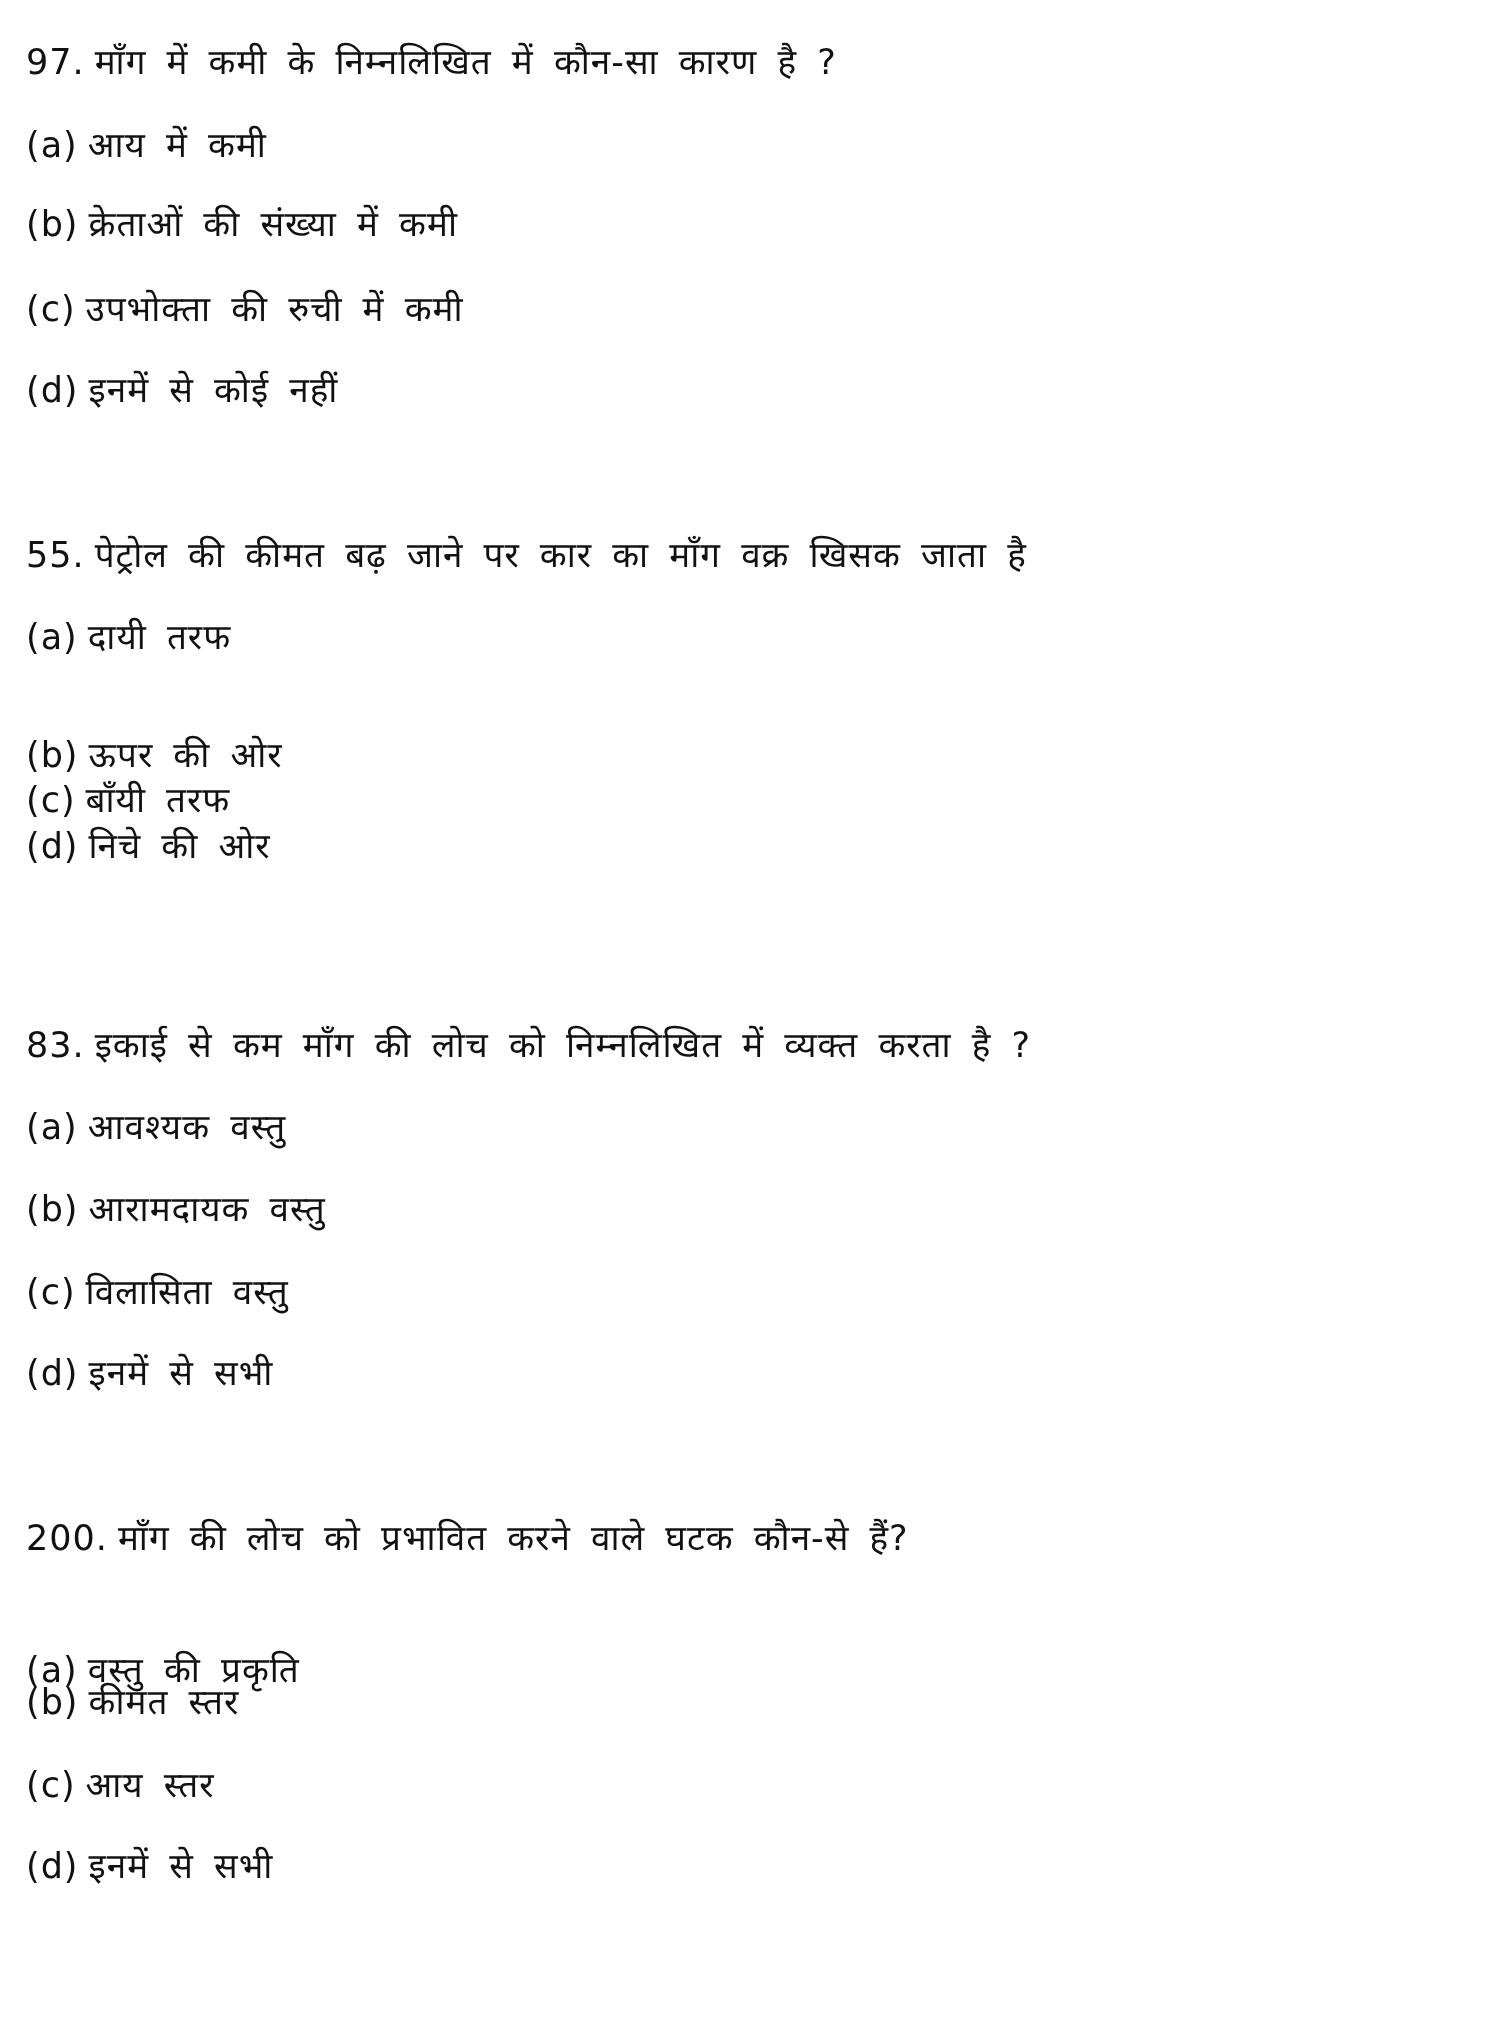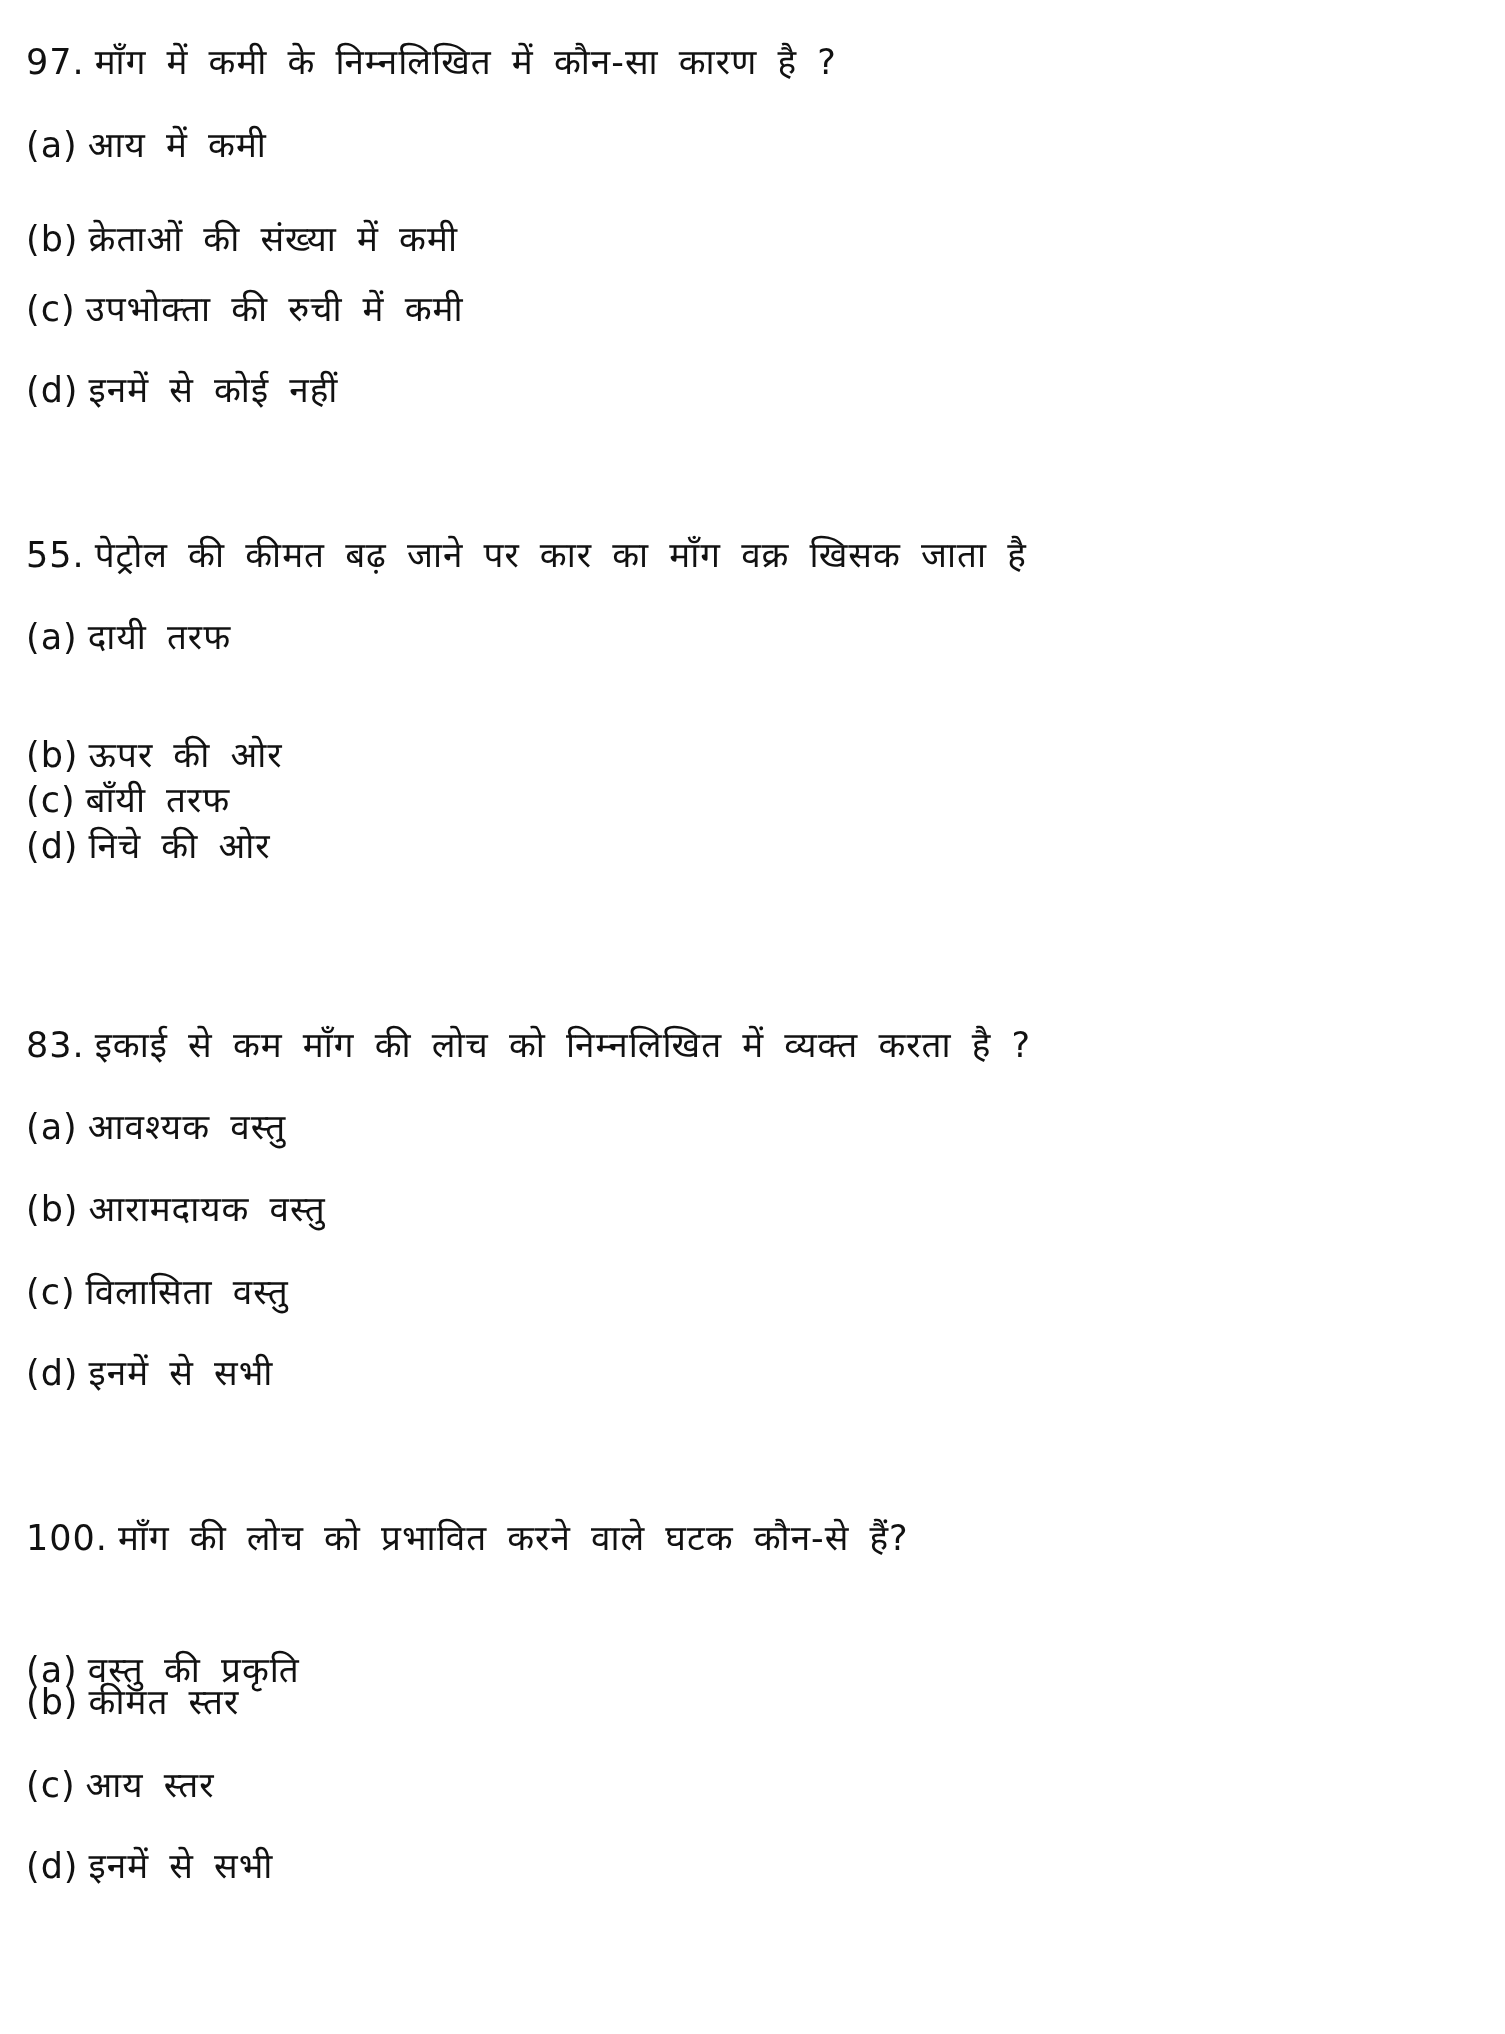--- a/index.html
+++ b/index.html
@@ -17,21 +17,21 @@
 </style>
 </head>
 <body>
 
 <div class="line" style="top:40px">
   <span class="num">97.</span><span>माँग में कमी के निम्नलिखित में कौन-सा कारण है ?</span>
 </div>
 <div class="line" style="top:123px">
   <span class="label">(a)</span><span>आय में कमी</span>
 </div>
-<div class="line" style="top:217px">
+<div class="line" style="top:202px">
   <span class="label">(b)</span><span>क्रेताओं की संख्या में कमी</span>
 </div>
 <div class="line" style="top:287px">
   <span class="label">(c)</span><span>उपभोक्ता की रुची में कमी</span>
 </div>
 <div class="line" style="top:368px">
   <span class="label">(d)</span><span>इनमें से कोई नहीं</span>
 </div>
 
 <div class="line" style="top:533px">
@@ -60,21 +60,21 @@
   <span class="label">(b)</span><span>आरामदायक वस्तु</span>
 </div>
 <div class="line" style="top:1270px">
   <span class="label">(c)</span><span>विलासिता वस्तु</span>
 </div>
 <div class="line" style="top:1351px">
   <span class="label">(d)</span><span>इनमें से सभी</span>
 </div>
 
 <div class="line" style="top:1516px">
-  <span class="num">100.</span><span>माँग की लोच को प्रभावित करने वाले घटक कौन-से हैं?</span>
+  <span class="num">200.</span><span>माँग की लोच को प्रभावित करने वाले घटक कौन-से हैं?</span>
 </div>
 <div class="line" style="top:1648px">
   <span class="label">(a)</span><span>वस्तु की प्रकृति</span>
 </div>
 <div class="line" style="top:1680px">
   <span class="label">(b)</span><span>कीमत स्तर</span>
 </div>
 <div class="line" style="top:1763px">
   <span class="label">(c)</span><span>आय स्तर</span>
 </div>

